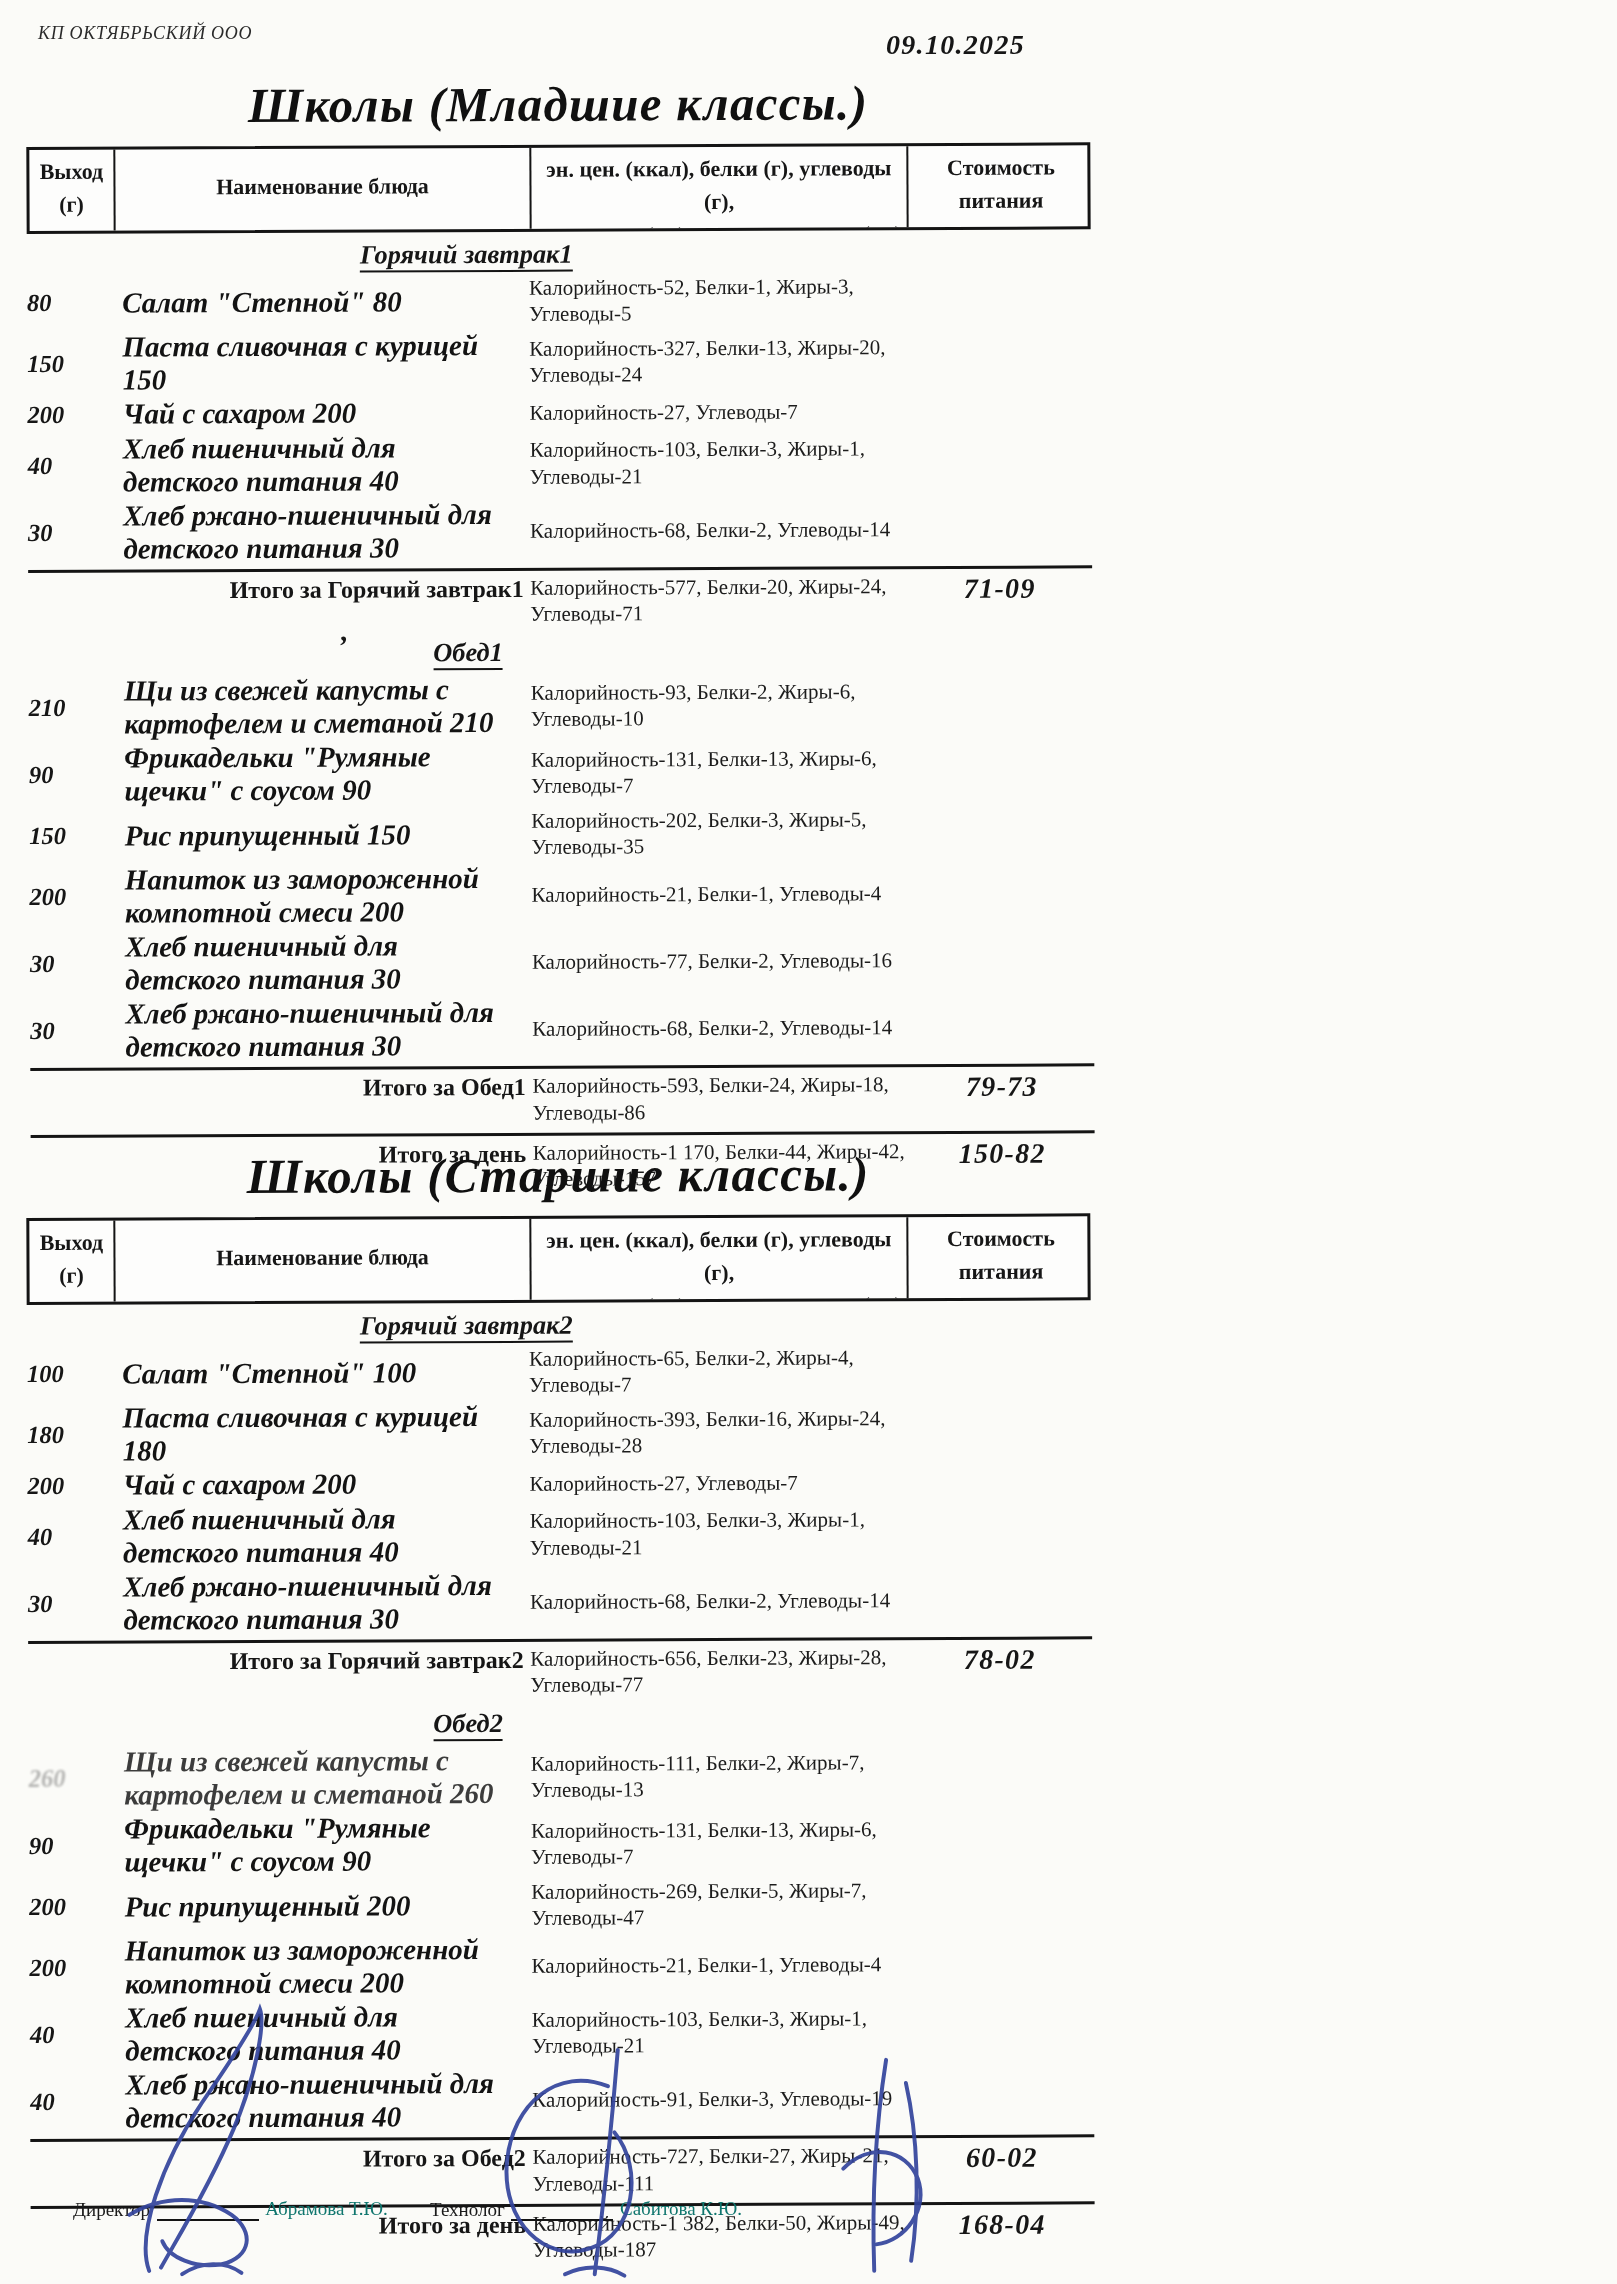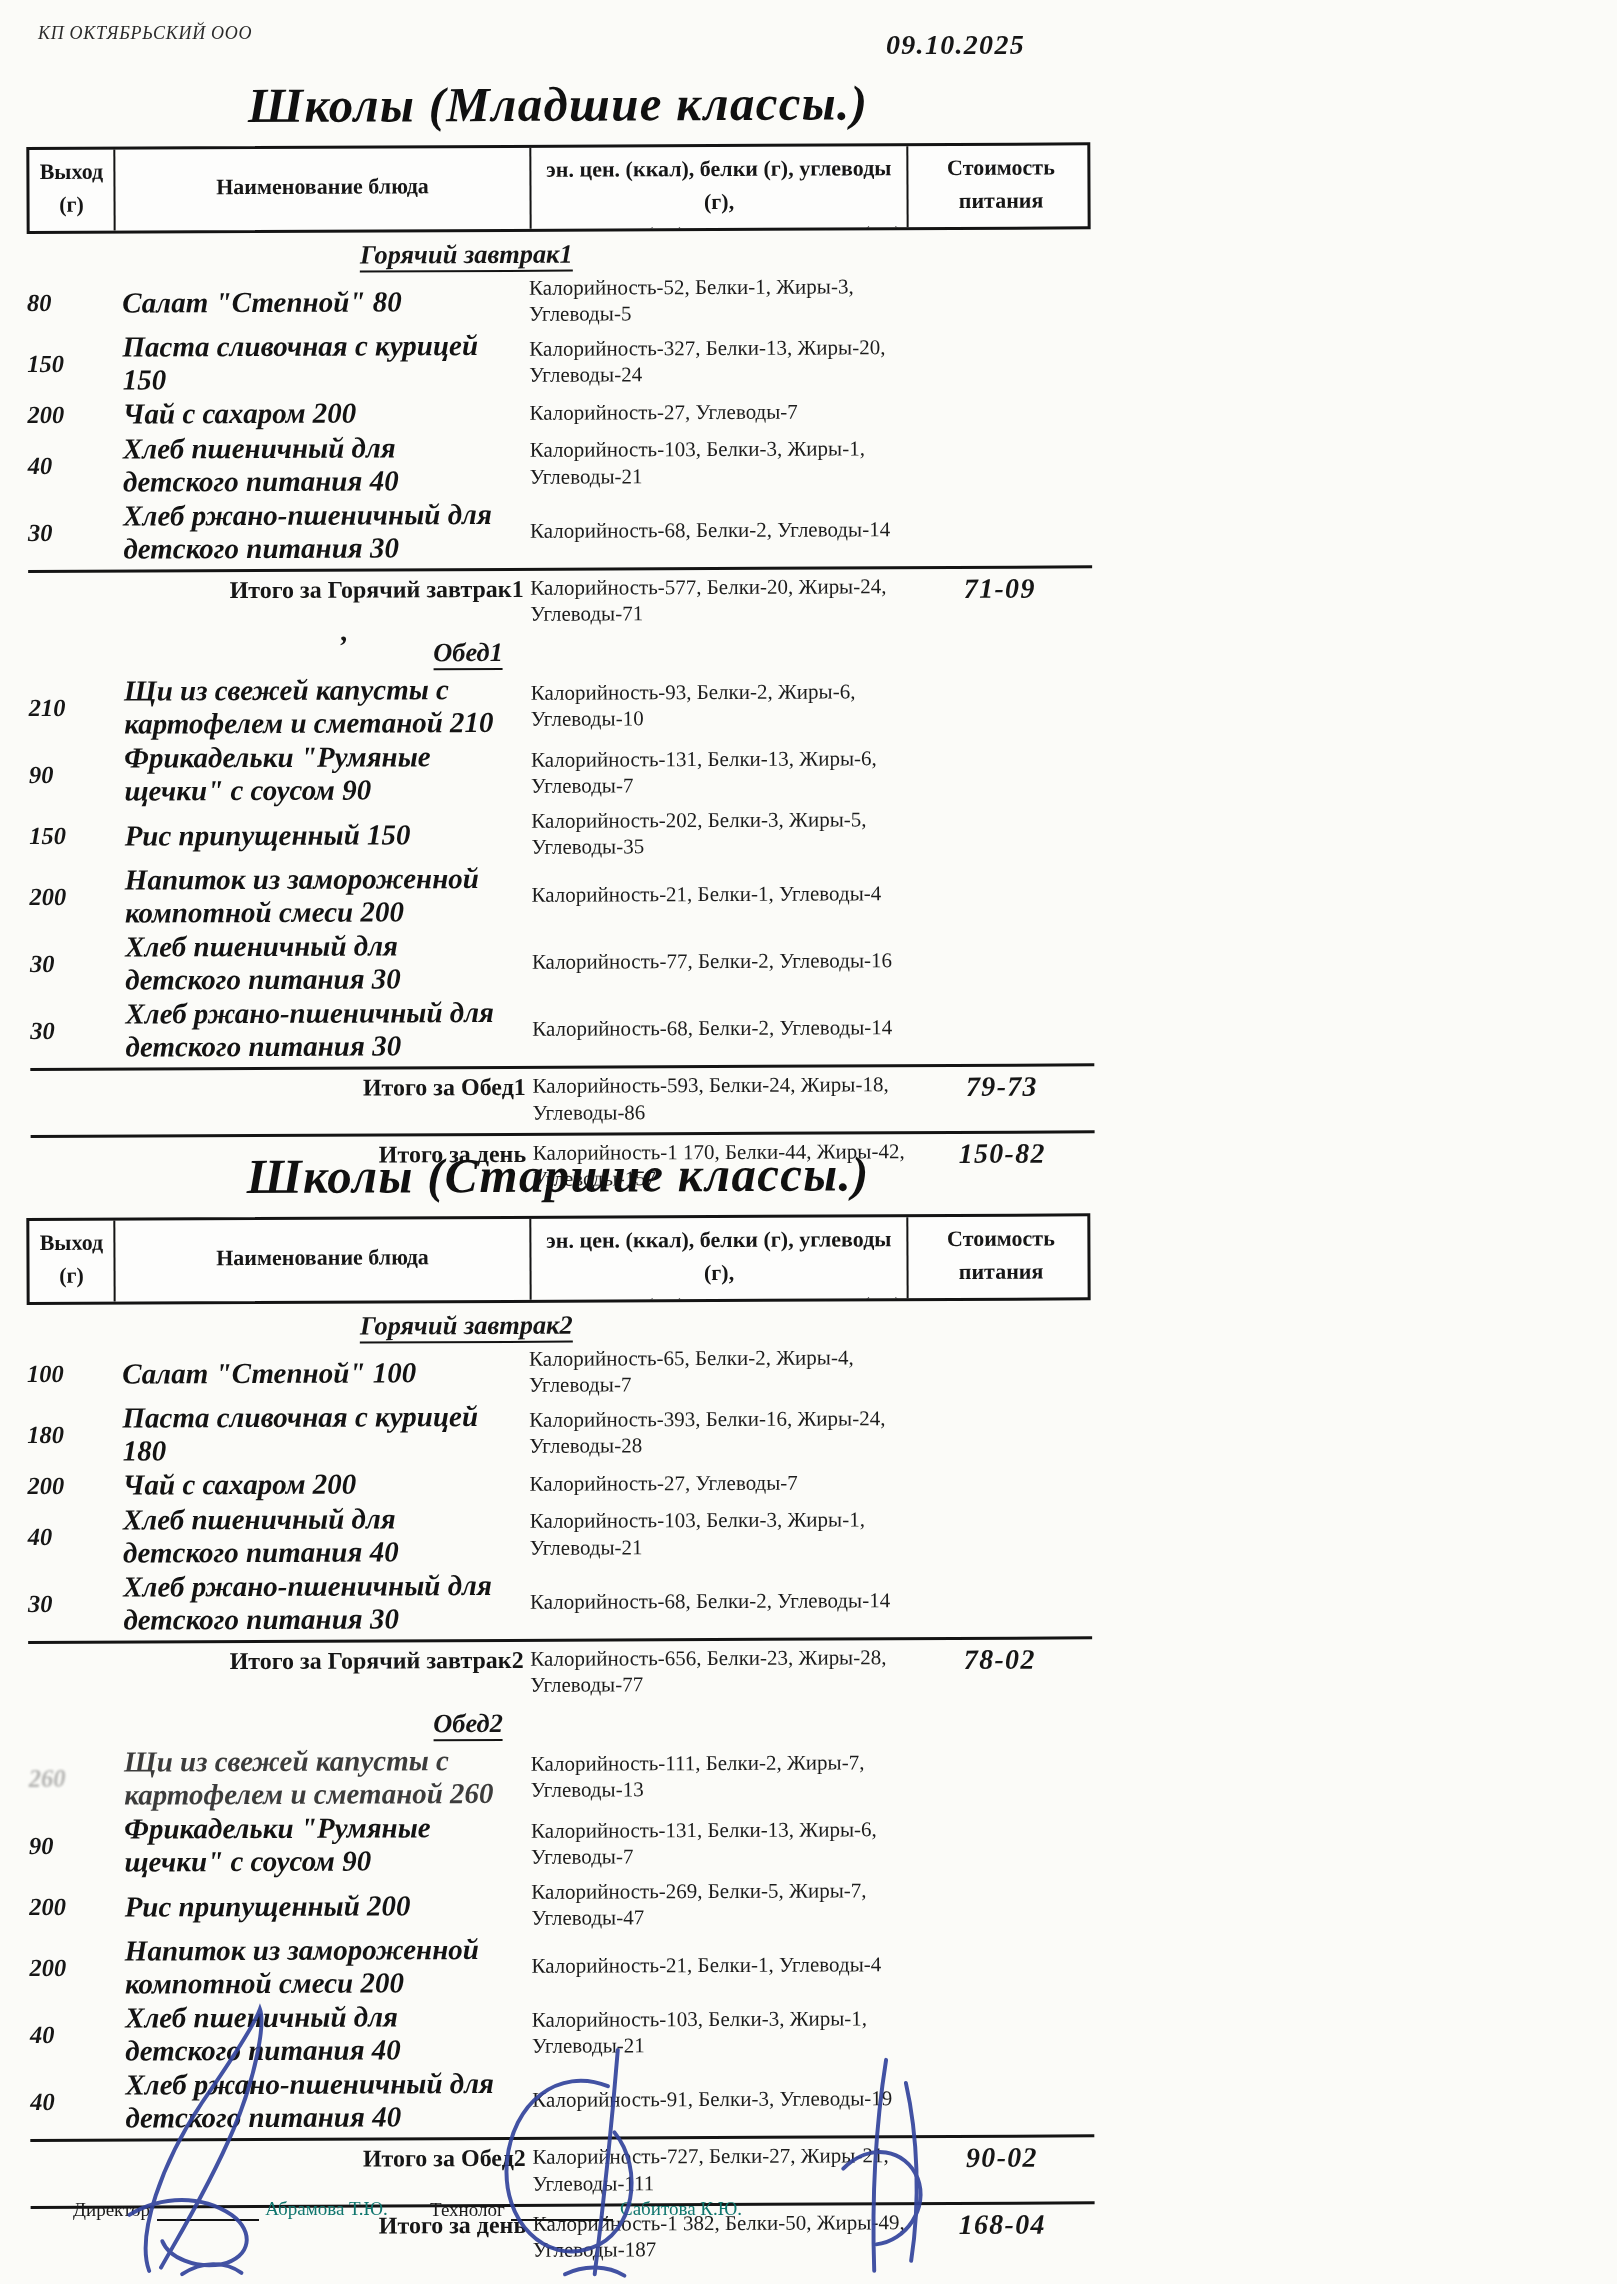--- a/index.html
+++ b/index.html
@@ -318,21 +318,21 @@
       <div class="dish-row">
         <div class="dish-weight">40</div>
         <div class="dish-name">Хлеб ржано-пшеничный для
 детского питания 40</div>
         <div class="dish-nutrition">Калорийность-91, Белки-3, Углеводы-19</div>
       </div>
       <div class="total-row">
         <div class="total-label">Итого за Обед2</div>
         <div class="total-nutrition">Калорийность-727, Белки-27, Жиры-21,
 Углеводы-111</div>
-        <div class="total-cost">90-02</div>
+        <div class="total-cost">60-02</div>
       </div>
       <div class="total-row">
         <div class="total-label">Итого за день</div>
         <div class="total-nutrition">Калорийность-1 382, Белки-50, Жиры-49,
 Углеводы-187</div>
         <div class="total-cost">168-04</div>
       </div>
     </section>
   </div>
 

